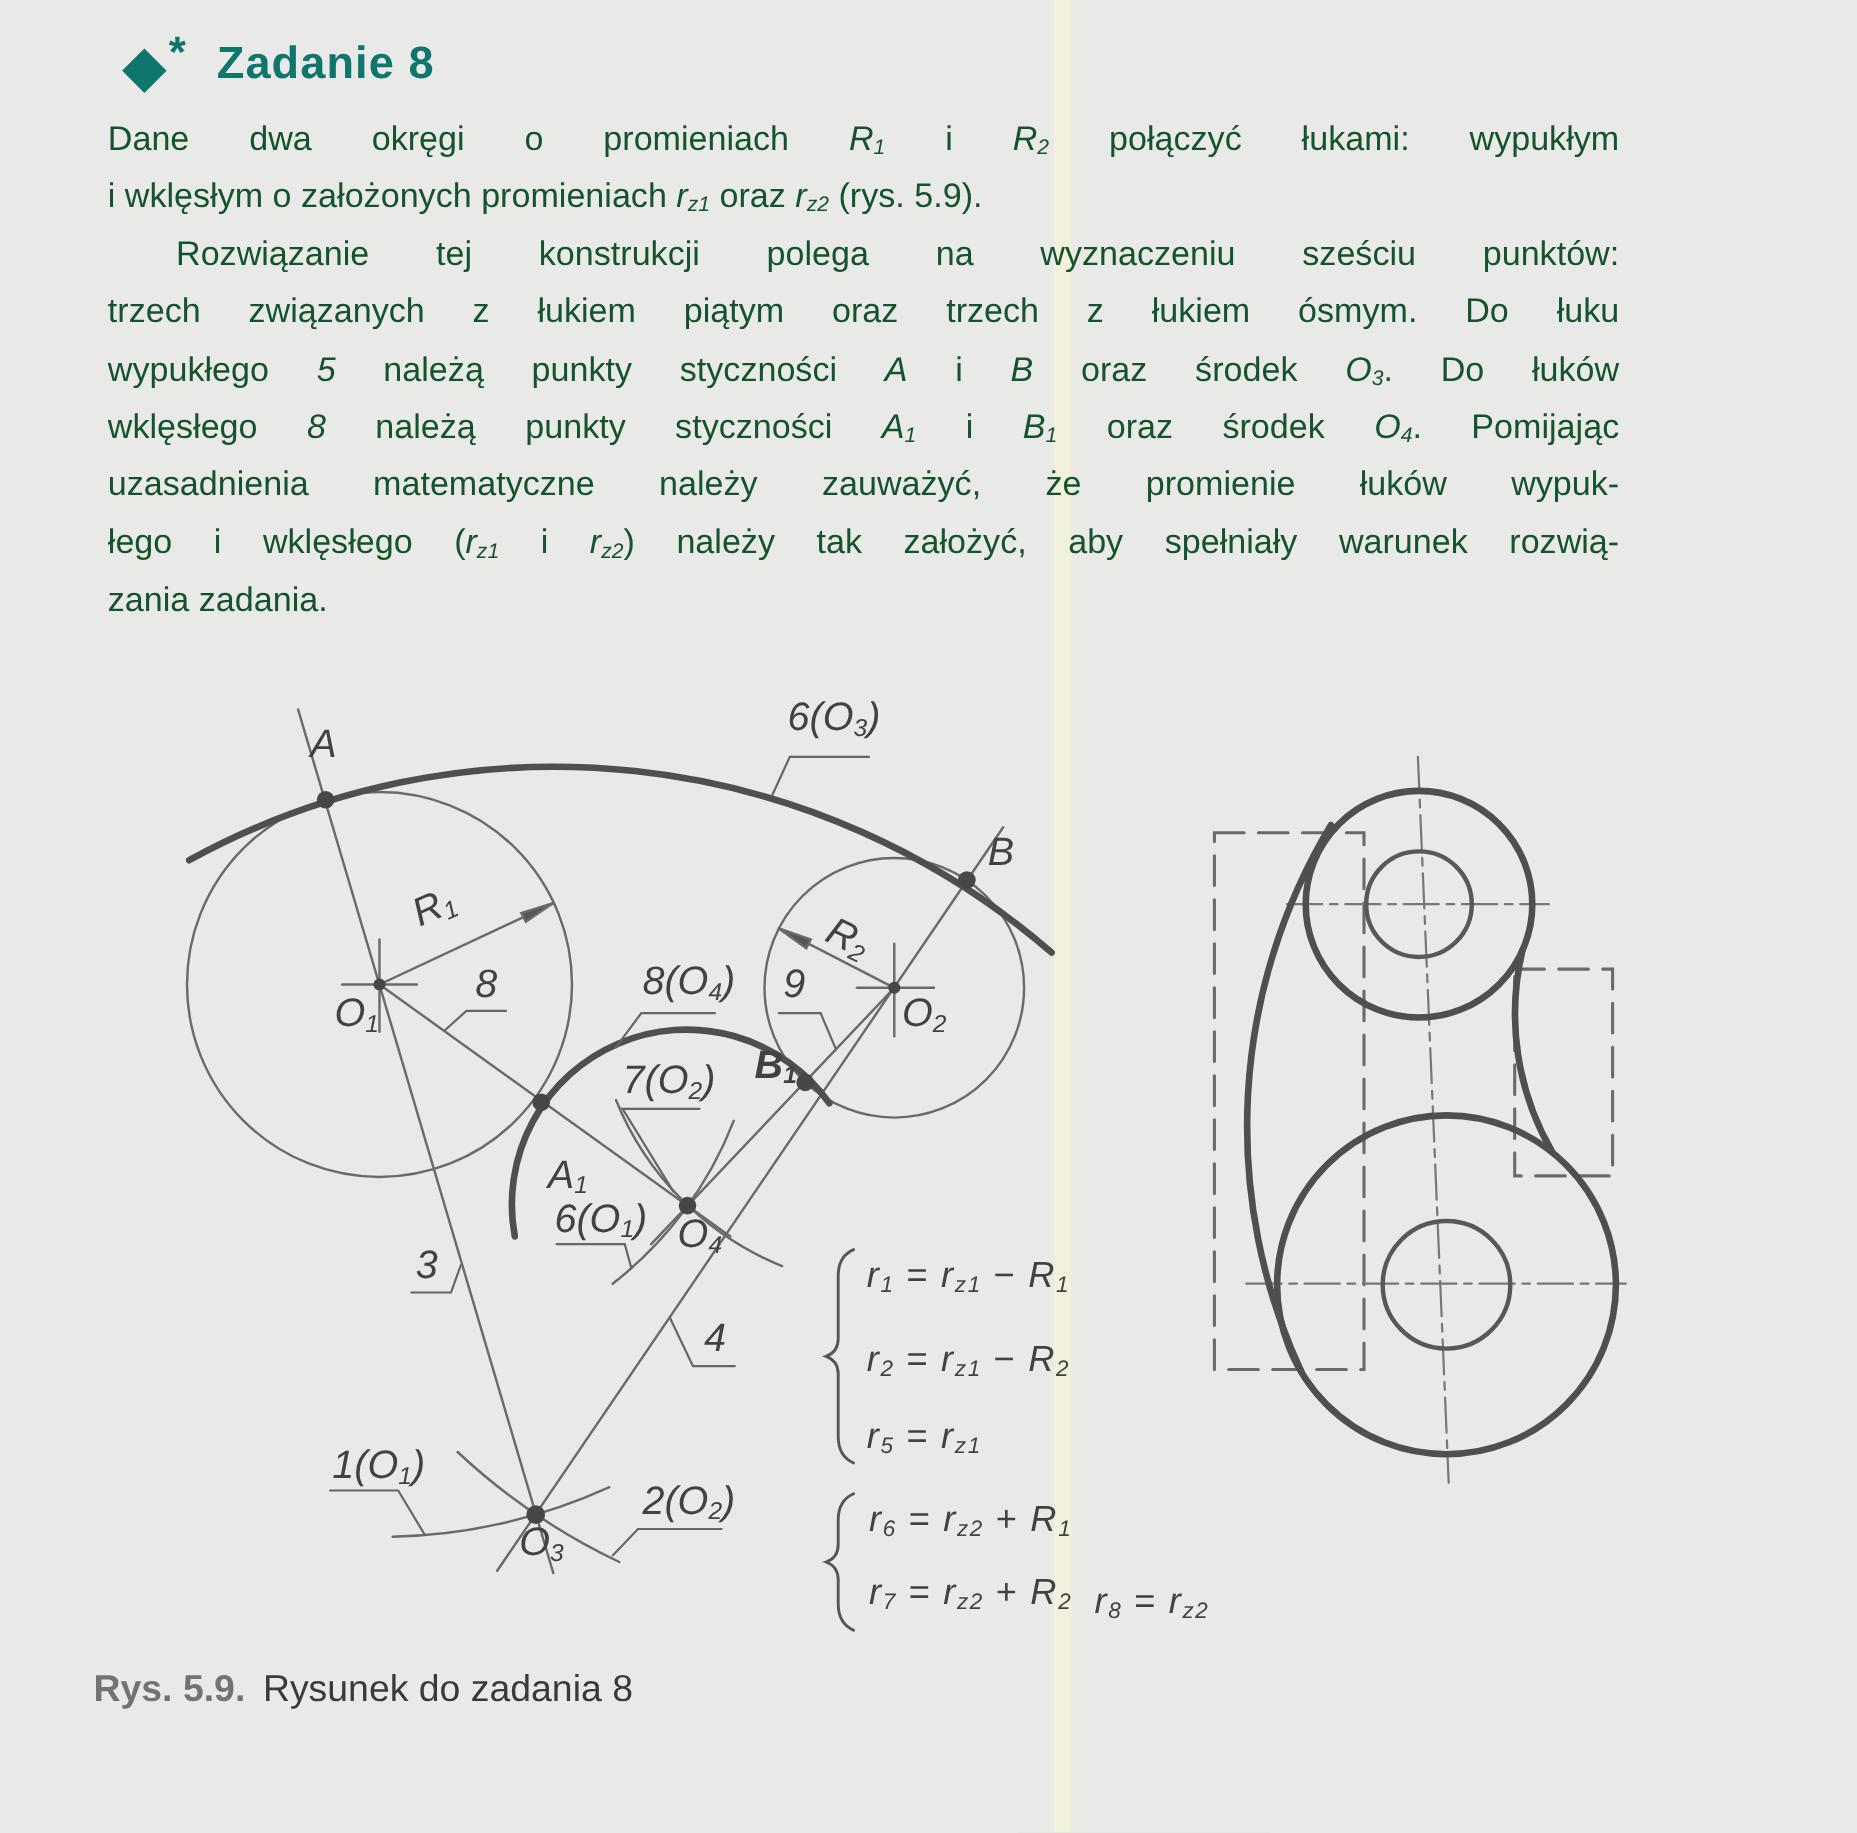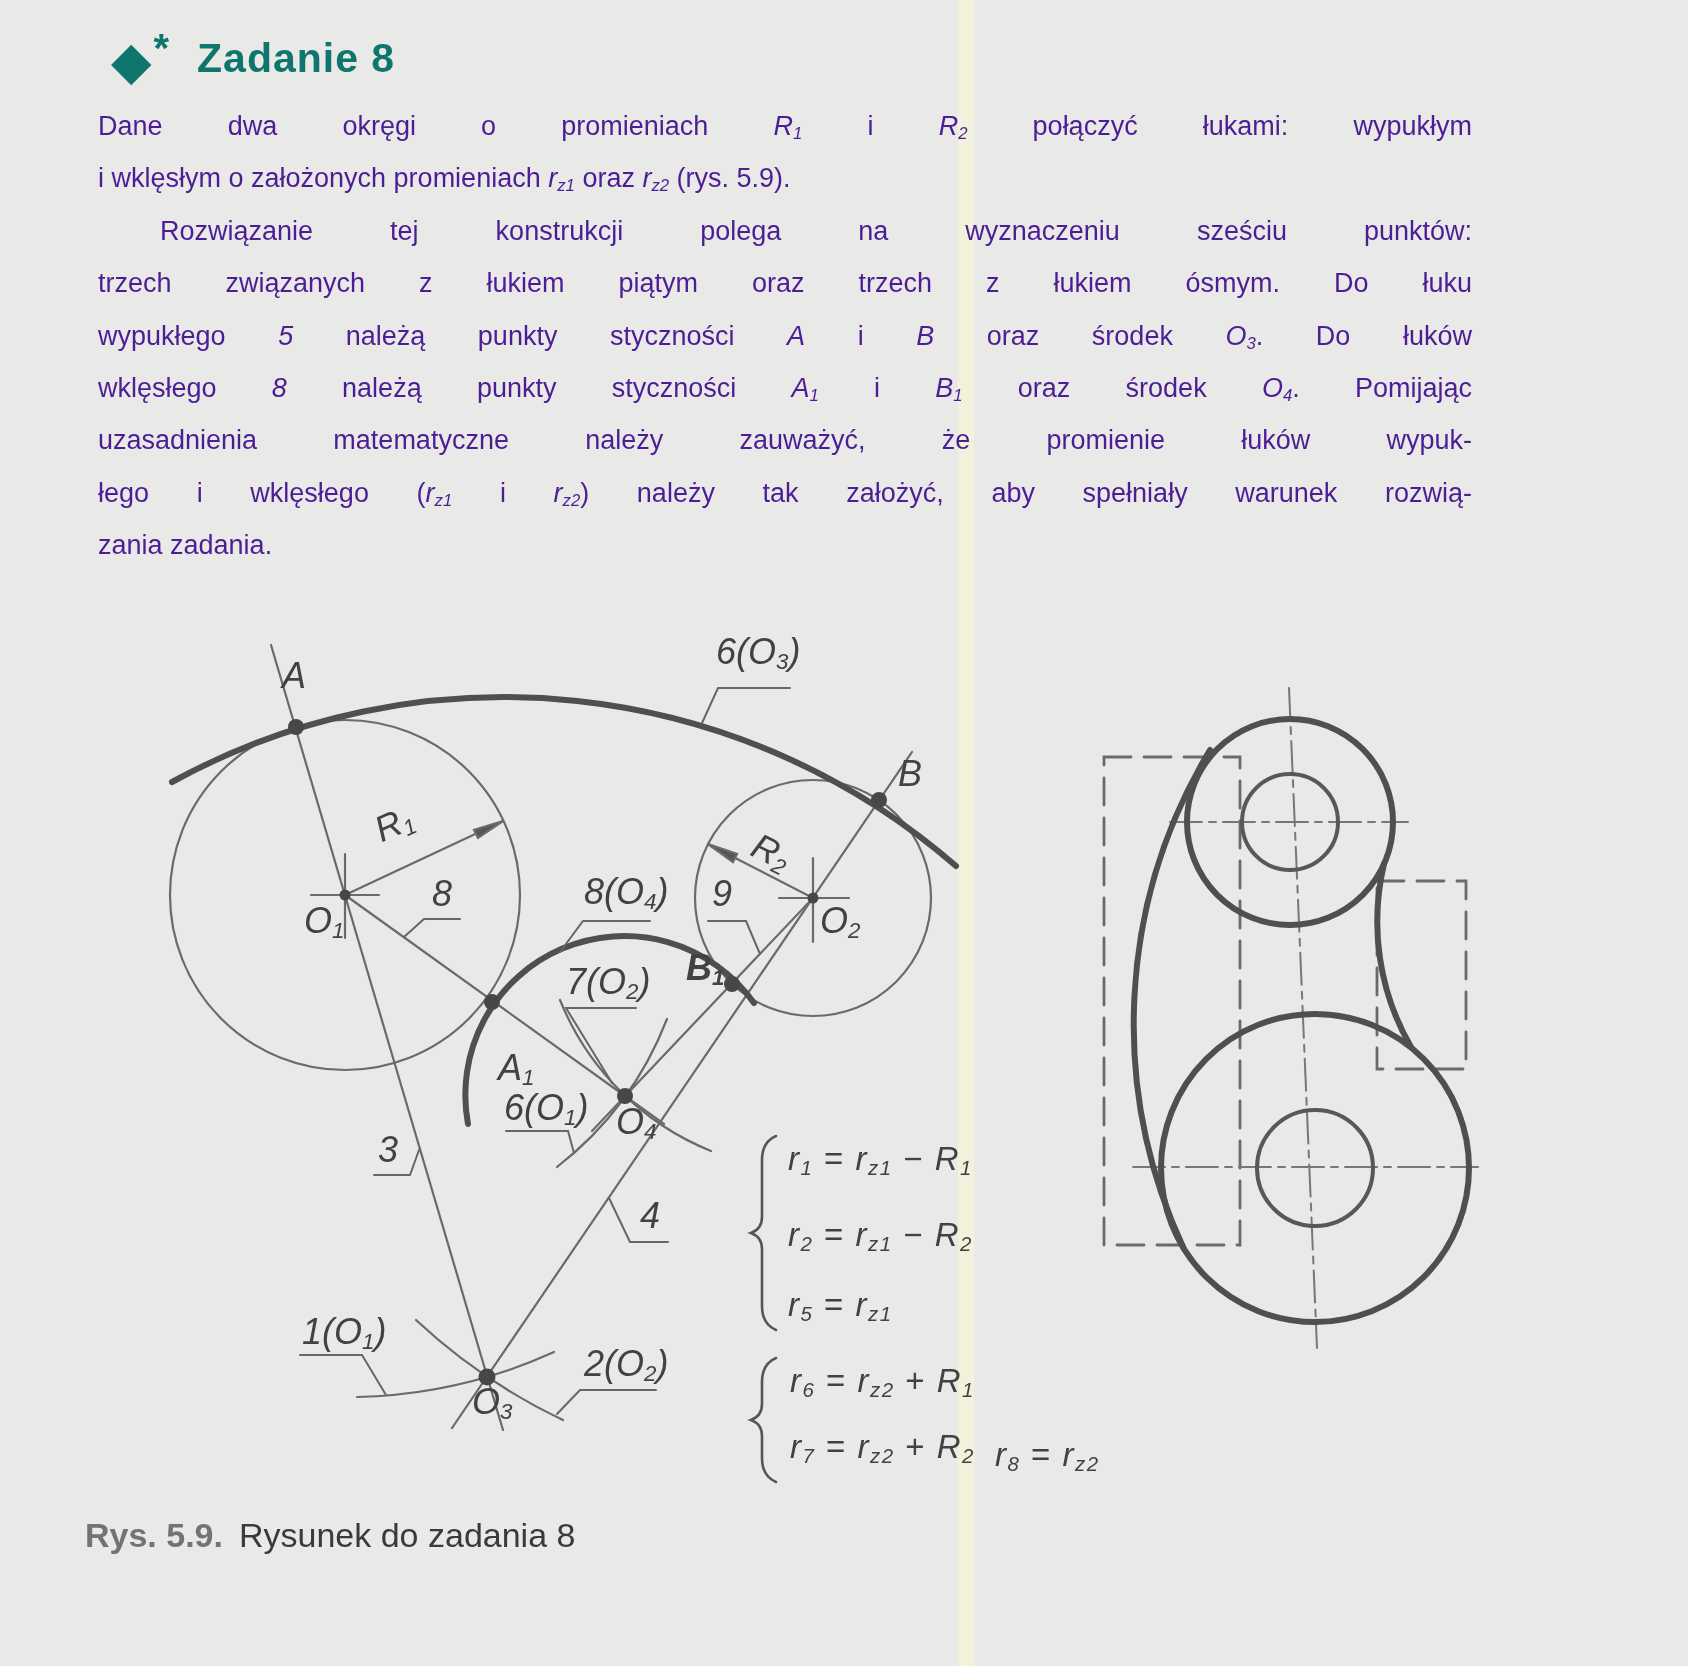--- a/index.html
+++ b/index.html
@@ -8,21 +8,21 @@
     position:relative; width:1688px; height:1666px; overflow:hidden;
     background:#e9e9e7;
     font-family:"Liberation Sans", sans-serif; color:#3a3a3a;
   }
   .streak{position:absolute; top:0; width:16px; height:100%; background:rgba(252,250,205,0.45); pointer-events:none;}
   .title{position:absolute; left:96px; top:26px; font-weight:bold; color:#0f766e; white-space:nowrap;margin-left:16px;}
   .title .diamond{font-size:50px; vertical-align:-6px; letter-spacing:0;}
   .title .ast{font-size:40px; vertical-align:10px; margin-left:3px;}
   .title .ttext{font-size:41px; margin-left:28px; letter-spacing:1px;}
   .bodytext{position:absolute; left:98px; top:100px; width:1374px;}
-  .bline{font-size:27px; line-height:52.4px; color:#4c1d95; text-align:justify; text-align-last:justify;}
+  .bline{font-size:31px; line-height:52.4px; color:#14532d; text-align:justify; text-align-last:justify;}
   .bline.nojust{text-align:left; text-align-last:auto;}
   .bline.ind{text-indent:62px;}
   .it{font-style:italic;}
   .pl{font-style:normal;}
   sub{font-style:italic; font-size:62%; line-height:0; vertical-align:-0.22em;}
   .flabel{position:absolute; font-size:36px; color:#424242; white-space:nowrap; line-height:1;}
   .flabel.rot1{transform:rotate(-24deg); transform-origin:left bottom;}
   .flabel.rot2{transform:rotate(26deg); transform-origin:left bottom;}
   .formula{position:absolute; font-size:33px; color:#424242; white-space:nowrap; letter-spacing:1.5px; line-height:1;}
   .caption{position:absolute; left:85px; top:1516px; font-size:34px; white-space:nowrap;}

